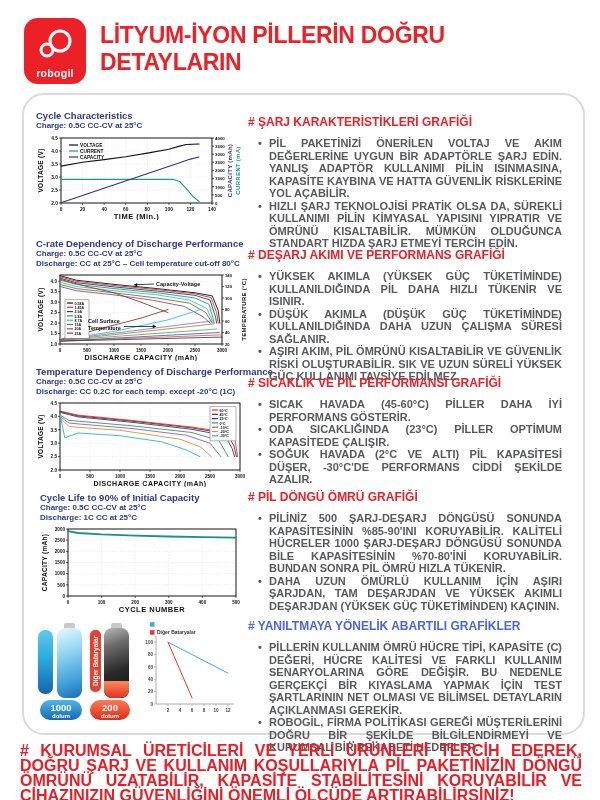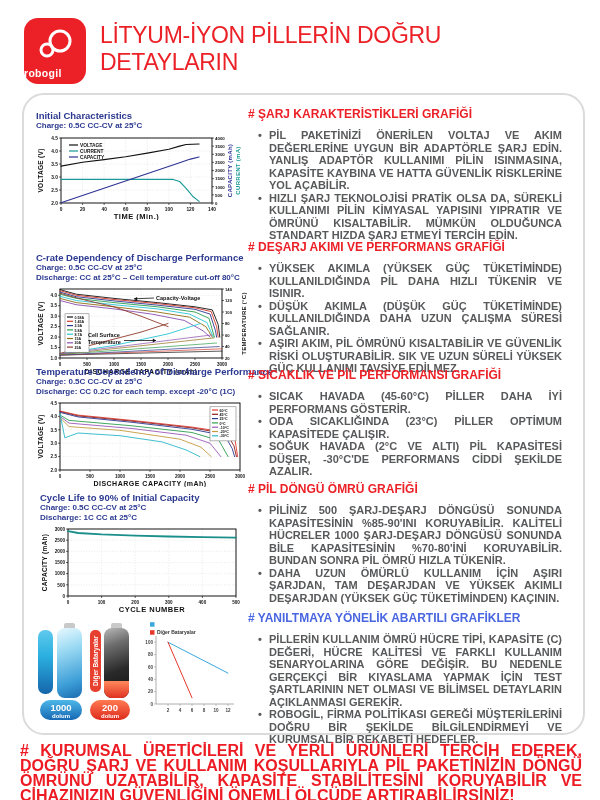--- a/index.html
+++ b/index.html
@@ -1,23 +1,23 @@
 <!DOCTYPE html>
 <html><head>
 <meta charset="utf-8">
 <style>
   html,body{margin:0;padding:0}
   body{width:600px;height:800px;background:#fff;font-family:"Liberation Sans",sans-serif;position:relative;overflow:hidden}
   .logo{position:absolute;left:24px;top:18px;width:62px;height:66px;background:#EC2127;border-radius:14px}
   .logo .mark{position:absolute;top:8px;left:50%;transform:translateX(-50%)}
-  .logo .lt{position:absolute;bottom:5px;width:100%;color:#fff;font-size:10.5px;font-weight:700;letter-spacing:.3px}
-  .title{position:absolute;left:100px;top:22px;width:440px;color:#EC2127;font-size:23px;line-height:27px;font-weight:400;letter-spacing:-.3px}
+  .logo .lt{position:absolute;bottom:5px;width:100%;text-align:center;color:#fff;font-size:10.5px;font-weight:700;letter-spacing:.3px}
+  .title{position:absolute;left:100px;top:22px;width:440px;color:#EC2127;font-size:23px;line-height:27px;font-weight:700;letter-spacing:-.3px}
   .card{position:absolute;left:22px;top:93px;width:559px;height:638px;border:2px solid #DBDBDB;border-radius:22px}
   .sec{position:absolute;left:248px;width:322px;color:#58595B}
-  .sec h2{margin:4px 0 2px 0;font-size:12px;font-weight:800;color:#EC2127;letter-spacing:0}
+  .sec h2{margin:12px 0 2px 0;font-size:12px;font-weight:800;color:#EC2127;letter-spacing:0}
   .sec.blue h2{color:#4A66E0}
   .sec ul{margin:8px;padding:0;list-style:none}
   .sec li{position:relative;padding-left:13px;font-size:11px;font-weight:700;line-height:12.5px;text-align:justify}
   .sec li::before{content:"\2022";position:absolute;left:2px;top:0}
   .chart{position:absolute;color:#2B3990}
   .c-title{font-weight:700;font-size:9.5px;line-height:11px}
   .c-sub{font-weight:600;font-size:8px;line-height:9.5px}
   .chart svg{display:block;margin-top:3px}
   .bat-block{position:absolute;left:36px;top:620px;width:208px;height:105px}
   .bat-block *{position:absolute}
@@ -48,21 +48,21 @@
 </div>
 
 <div class="title">
   <div>LİTYUM-İYON PİLLERİN DOĞRU</div>
   <div>DETAYLARIN</div>
 </div>
 
 <div class="card"></div>
 
 <div class="chart" style="left:36px;top:110px">
-  <div class="c-title">Initial Characteristics</div>
+  <div class="c-title">Cycle Characteristics</div>
   <div class="c-sub">Charge: 0.5C CC-CV at 25°C</div>
   <svg id="plot0" width="206" height="86" viewBox="0 0 206 86">
       <line x1="25" y1="4" x2="25" y2="69" stroke="#c9c9c9" stroke-width="0.4" stroke-dasharray="1,1.6"></line>
       <line x1="25" y1="69" x2="25" y2="71" stroke="#000" stroke-width="0.6"></line>
       <text x="25" y="76.8" text-anchor="middle" font-size="4.8" font-weight="700" fill="#111">0</text>
       <line x1="46.57142857142857" y1="4" x2="46.57142857142857" y2="69" stroke="#c9c9c9" stroke-width="0.4" stroke-dasharray="1,1.6"></line>
       <line x1="46.57142857142857" y1="69" x2="46.57142857142857" y2="71" stroke="#000" stroke-width="0.6"></line>
       <text x="46.57142857142857" y="76.8" text-anchor="middle" font-size="4.8" font-weight="700" fill="#111">20</text>
       <line x1="68.14285714285714" y1="4" x2="68.14285714285714" y2="69" stroke="#c9c9c9" stroke-width="0.4" stroke-dasharray="1,1.6"></line>
       <line x1="68.14285714285714" y1="69" x2="68.14285714285714" y2="71" stroke="#000" stroke-width="0.6"></line>
@@ -128,21 +128,21 @@
       <text x="-36.5" y="204" transform="rotate(-90)" text-anchor="middle" font-size="6" font-weight="700" fill="#1A9A96" letter-spacing=".3">CURRENT (mA)</text>
       <line x1="33" y1="11" x2="42" y2="11" stroke="#111111" stroke-width="1.2"></line>
       <text x="44" y="12.6" font-size="4.8" font-weight="700" fill="#111">VOLTAGE</text>
       <line x1="33" y1="17" x2="42" y2="17" stroke="#1A9A96" stroke-width="1.2"></line>
       <text x="44" y="18.6" font-size="4.8" font-weight="700" fill="#111">CURRENT</text>
       <line x1="33" y1="23" x2="42" y2="23" stroke="#2E3192" stroke-width="1.2"></line>
       <text x="44" y="24.6" font-size="4.8" font-weight="700" fill="#111">CAPACITY</text>
     </svg>
 </div>
 
-<div class="chart" style="left:36px;top:252px">
+<div class="chart" style="left:36px;top:238px">
   <div class="c-title">C-rate Dependency of Discharge Performance</div>
   <div class="c-sub">Charge: 0.5C CC-CV at 25°C</div>
   <div class="c-sub">Discharge: CC at 25°C – Cell temperature cut-off 80°C</div>
   <svg id="plot1" width="212" height="90" viewBox="0 0 212 90">
       <line x1="24" y1="4" x2="24" y2="73" stroke="#c9c9c9" stroke-width="0.4" stroke-dasharray="1,1.6"></line>
       <line x1="24" y1="73" x2="24" y2="75" stroke="#000" stroke-width="0.6"></line>
       <text x="24" y="80.6" text-anchor="middle" font-size="4.6" font-weight="700" fill="#111">0</text>
       <line x1="51" y1="4" x2="51" y2="73" stroke="#c9c9c9" stroke-width="0.4" stroke-dasharray="1,1.6"></line>
       <line x1="51" y1="73" x2="51" y2="75" stroke="#000" stroke-width="0.6"></line>
       <text x="51" y="80.6" text-anchor="middle" font-size="4.6" font-weight="700" fill="#111">500</text>

